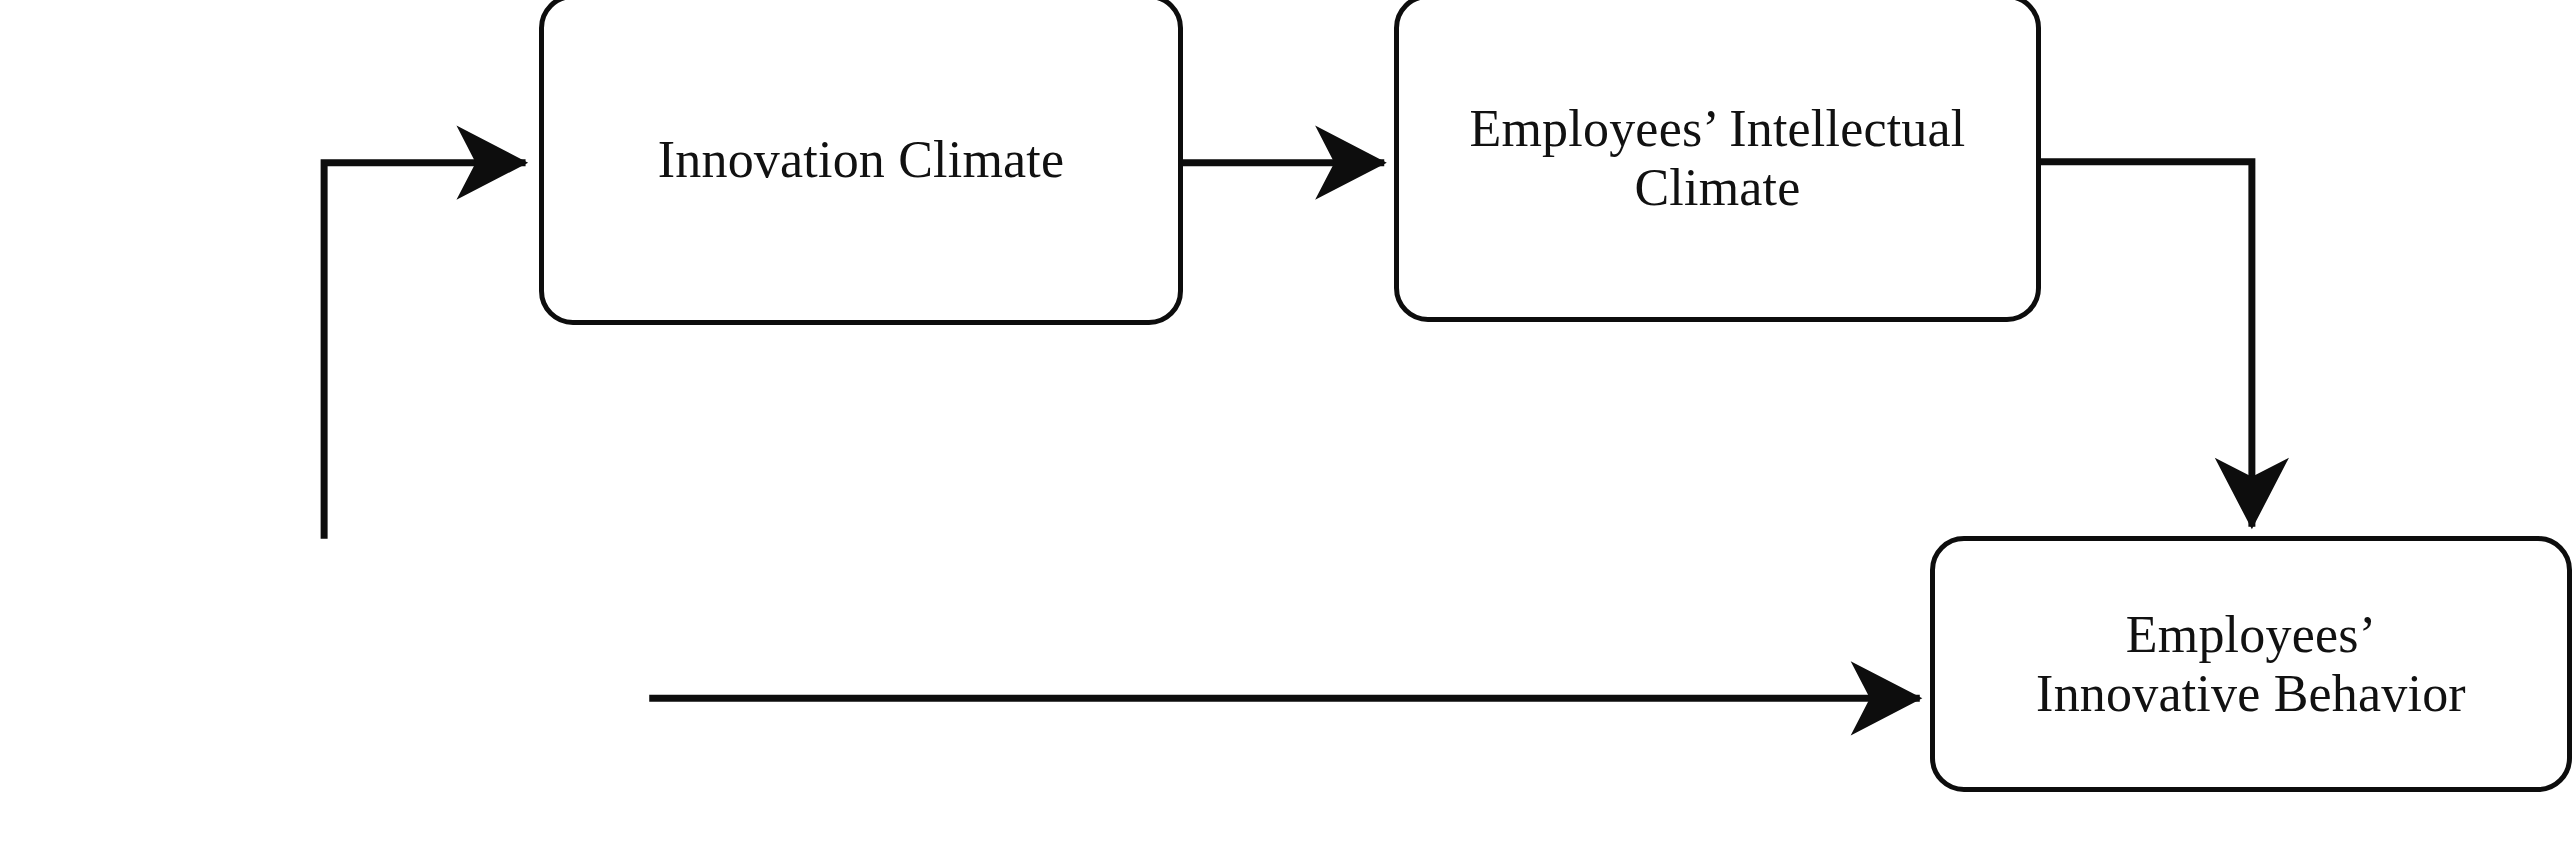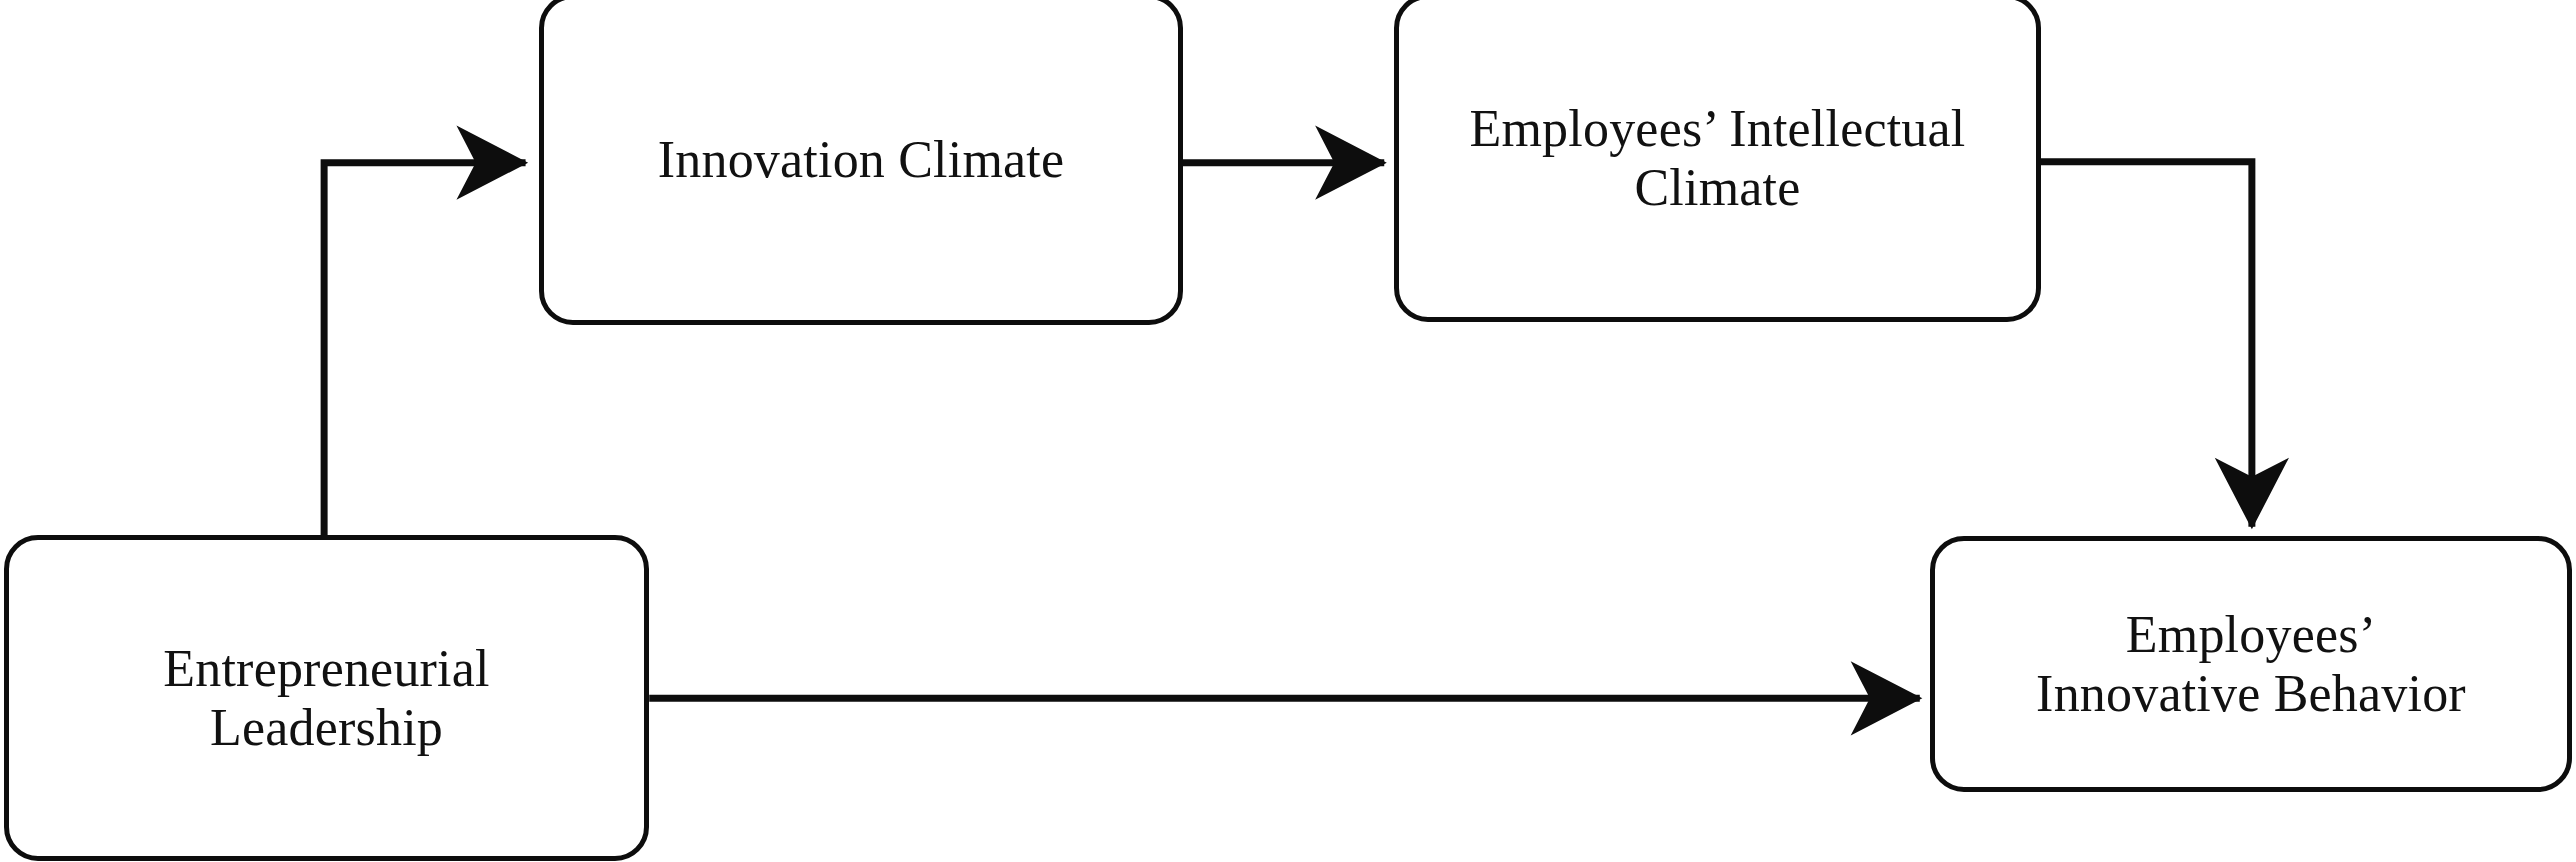--- a/index.html
+++ b/index.html
@@ -105,24 +105,20 @@
 
   <div class="node-box" id="node-innovation-climate">
     <span class="node-label">Innovation Climate</span>
   </div>
 
   <div class="node-box" id="node-intellectual-agility">
     <span class="node-label">Employees’ Intellectual
 Climate</span>
   </div>
 
-  <div class="node-box" id="node-entrepreneurial-leadership">
-    <span class="node-label">Entrepreneurial
-Leadership</span>
-  </div>
 
   <div class="node-box" id="node-innovative-behavior">
     <span class="node-label">Employees’
 Innovative Behavior</span>
   </div>
 
 </div>
 
 
 </body></html>

